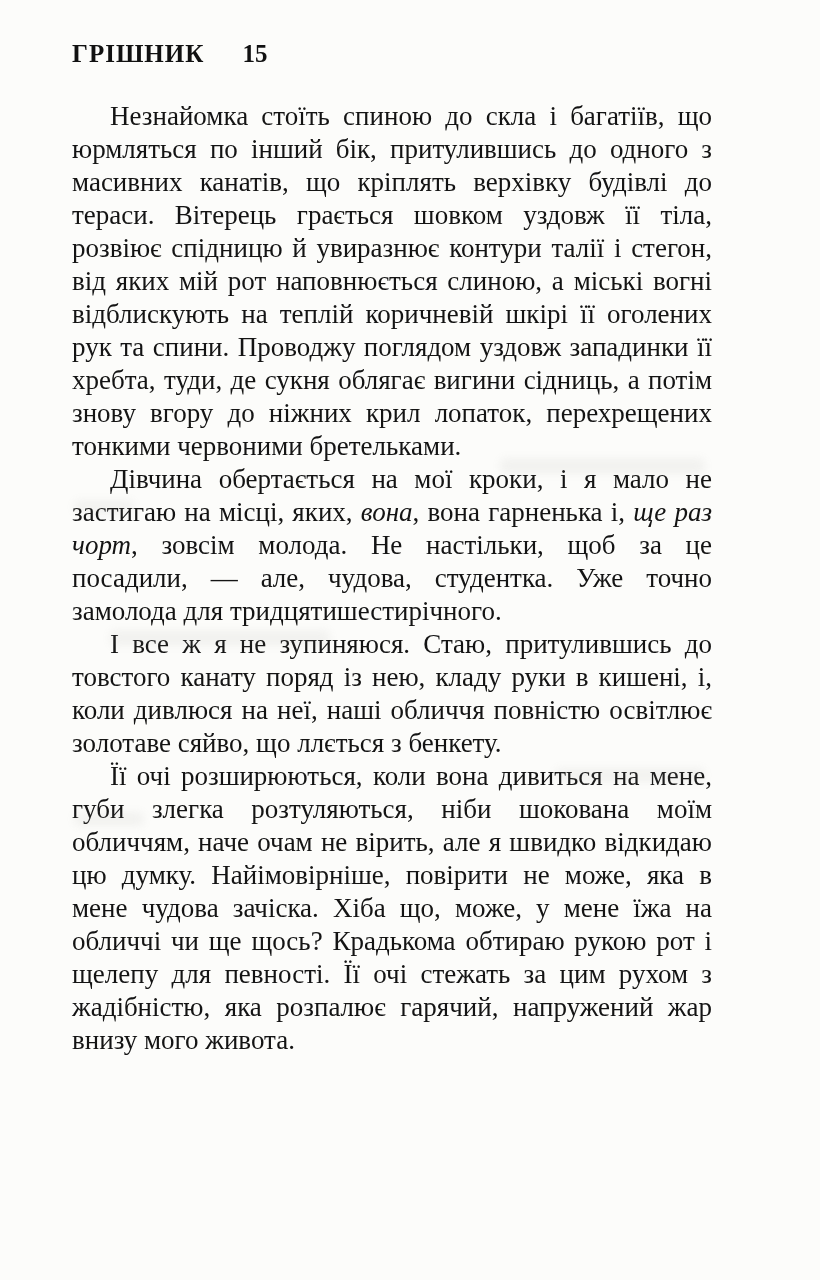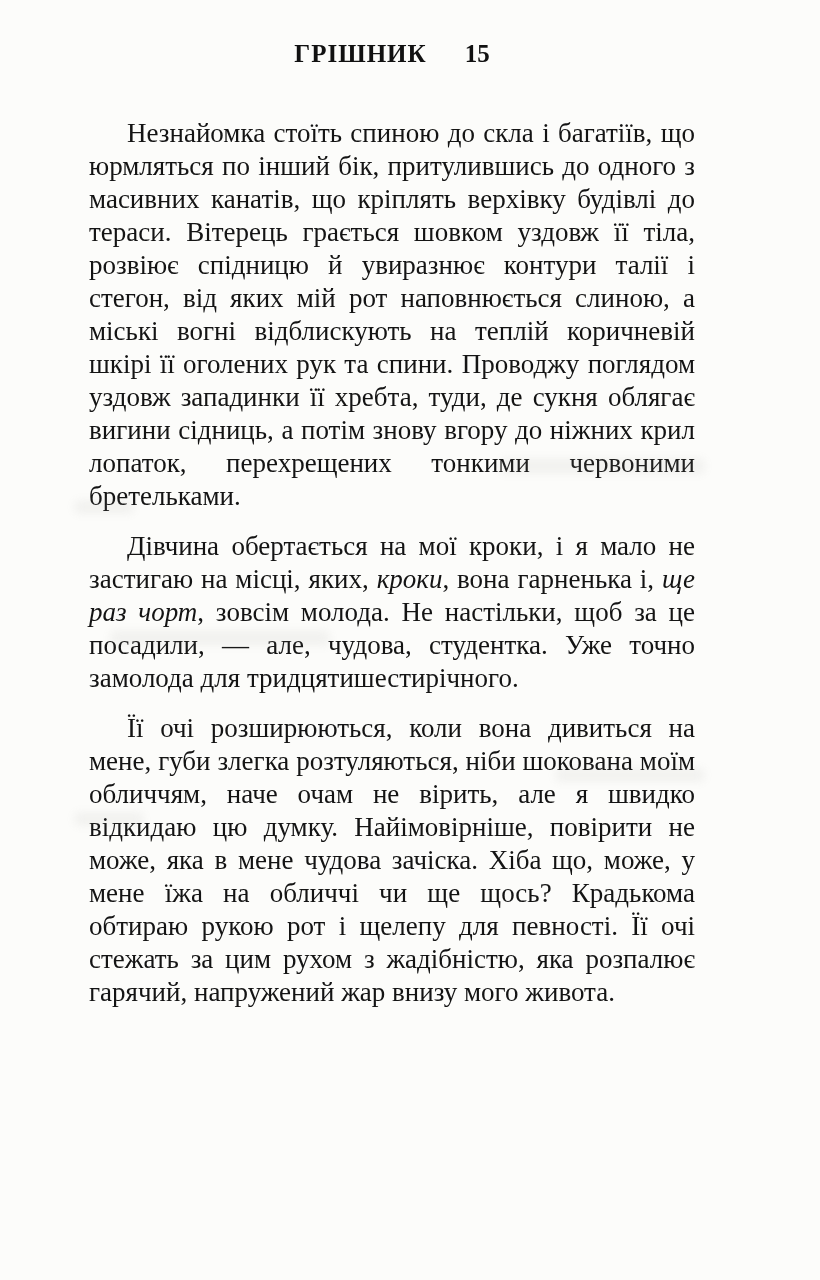--- a/index.html
+++ b/index.html
@@ -18,21 +18,21 @@
   .page {
     position: absolute;
     inset: 0;
   }
   
   .running-header {
     position: absolute;
     top: 40px;
     left: 72px;
     width: 640px;
-    text-align: center;
+    text-align: left;
     font-weight: bold;
     font-size: 25px;
     letter-spacing: 1px;
     color: #111;
   }
   .running-header .page-num {
     display: inline-block;
     margin-left: 38px;
     letter-spacing: 0;
   }
@@ -41,21 +41,21 @@
     position: absolute;
     top: 100px;
     left: 72px;
     width: 640px;
     font-size: 27px;
     line-height: 33px;
     text-align: justify;
     color: #141414;
   }
   .body-text p {
-    margin: 17px;
+    margin: 0;
     text-indent: 38px;
   }
   .body-text em {
     font-style: italic;
   }
   
   .smudge {
     position: absolute;
     background: #9a9a96;
     opacity: 0.10;
@@ -73,21 +73,22 @@
 <body>
 
 <div class="page">
 
   <div class="running-header">
     <span class="running-title">ГРІШНИК</span><span class="page-num">15</span>
   </div>
 
   <div class="body-text">
       <p><span>Незнайомка стоїть спиною до скла і багатіїв, що юрмляться по інший бік, притулившись до одного з масивних канатів, що кріплять верхівку будівлі до тераси. Вітерець грається шовком уздовж її тіла, розвіює спідницю й увиразнює контури талії і стегон, від яких мій рот наповнюється слиною, а міські вогні відблискують на теплій коричневій шкірі її оголених рук та спини. Проводжу поглядом уздовж западинки її хребта, туди, де сукня облягає вигини сідниць, а потім знову вгору до ніжних крил лопаток, перехрещених тонкими червоними бретельками.</span></p>
-      <p><span>Дівчина обертається на мої кроки, і я мало не застигаю на місці, яких, </span><em>кроки</em><span>, вона гарненька і, </span><em>ще раз чорт</em><span>, зовсім молода. Не настільки, щоб за це посадили, — але, чудова, студентка. Уже точно замолода для тридцятишестирічного.</span></p>
+      <p><span>Дівчина обертається на мої кроки, і я мало не застигаю на місці, яких, </span><em>вона</em><span>, вона гарненька і, </span><em>ще раз чорт</em><span>, зовсім молода. Не настільки, щоб за це посадили, — але, чудова, студентка. Уже точно замолода для тридцятишестирічного.</span></p>
+      <p><span>І все ж я не зупиняюся. Стаю, притулившись до товстого канату поряд із нею, кладу руки в кишені, і, коли дивлюся на неї, наші обличчя повністю освітлює золотаве сяйво, що ллється з бенкету.</span></p>
       <p><span>Її очі розширюються, коли вона дивиться на мене, губи злегка розтуляються, ніби шокована моїм обличчям, наче очам не вірить, але я швидко відкидаю цю думку. Найімовірніше, повірити не може, яка в мене чудова зачіска. Хіба що, може, у мене їжа на обличчі чи ще щось? Крадькома обтираю рукою рот і щелепу для певності. Її очі стежать за цим рухом з жадібністю, яка розпалює гарячий, напружений жар внизу мого живота.</span></p>
     </div>
 
   <div class="smudge smudge-1"></div>
   <div class="smudge smudge-2"></div>
   <div class="smudge smudge-3"></div>
   <div class="smudge smudge-4"></div>
   <div class="smudge smudge-5"></div>
 
 </div>

